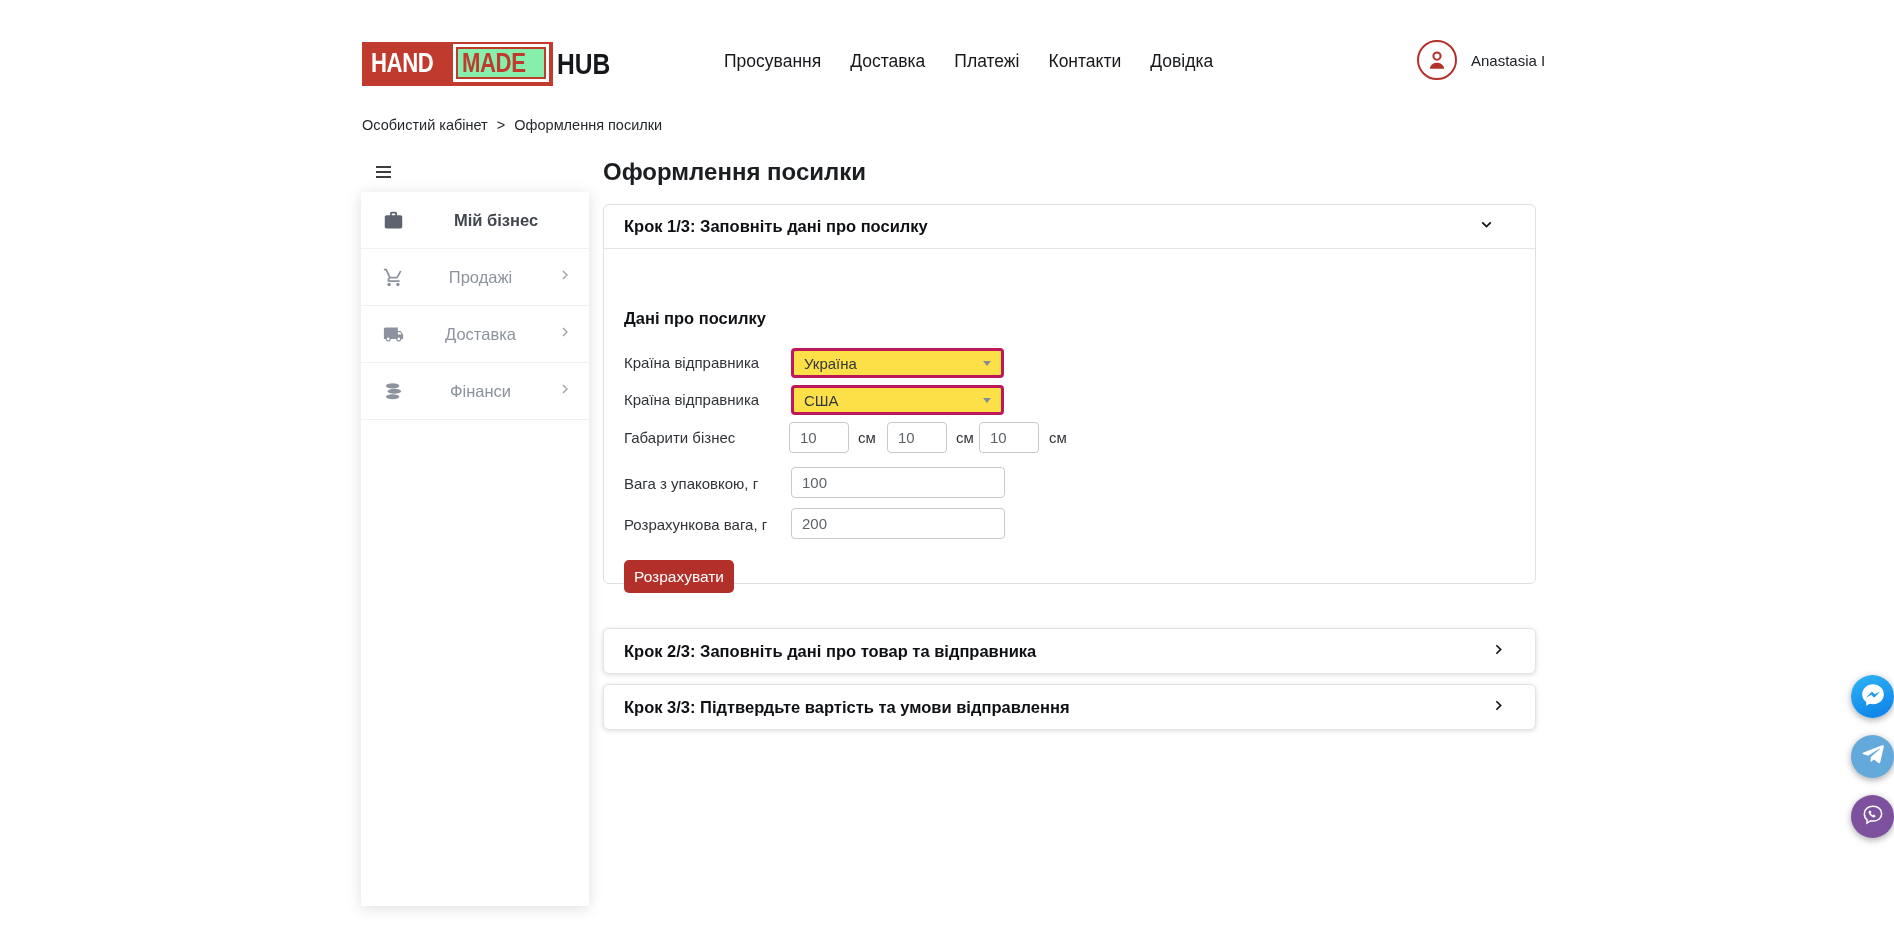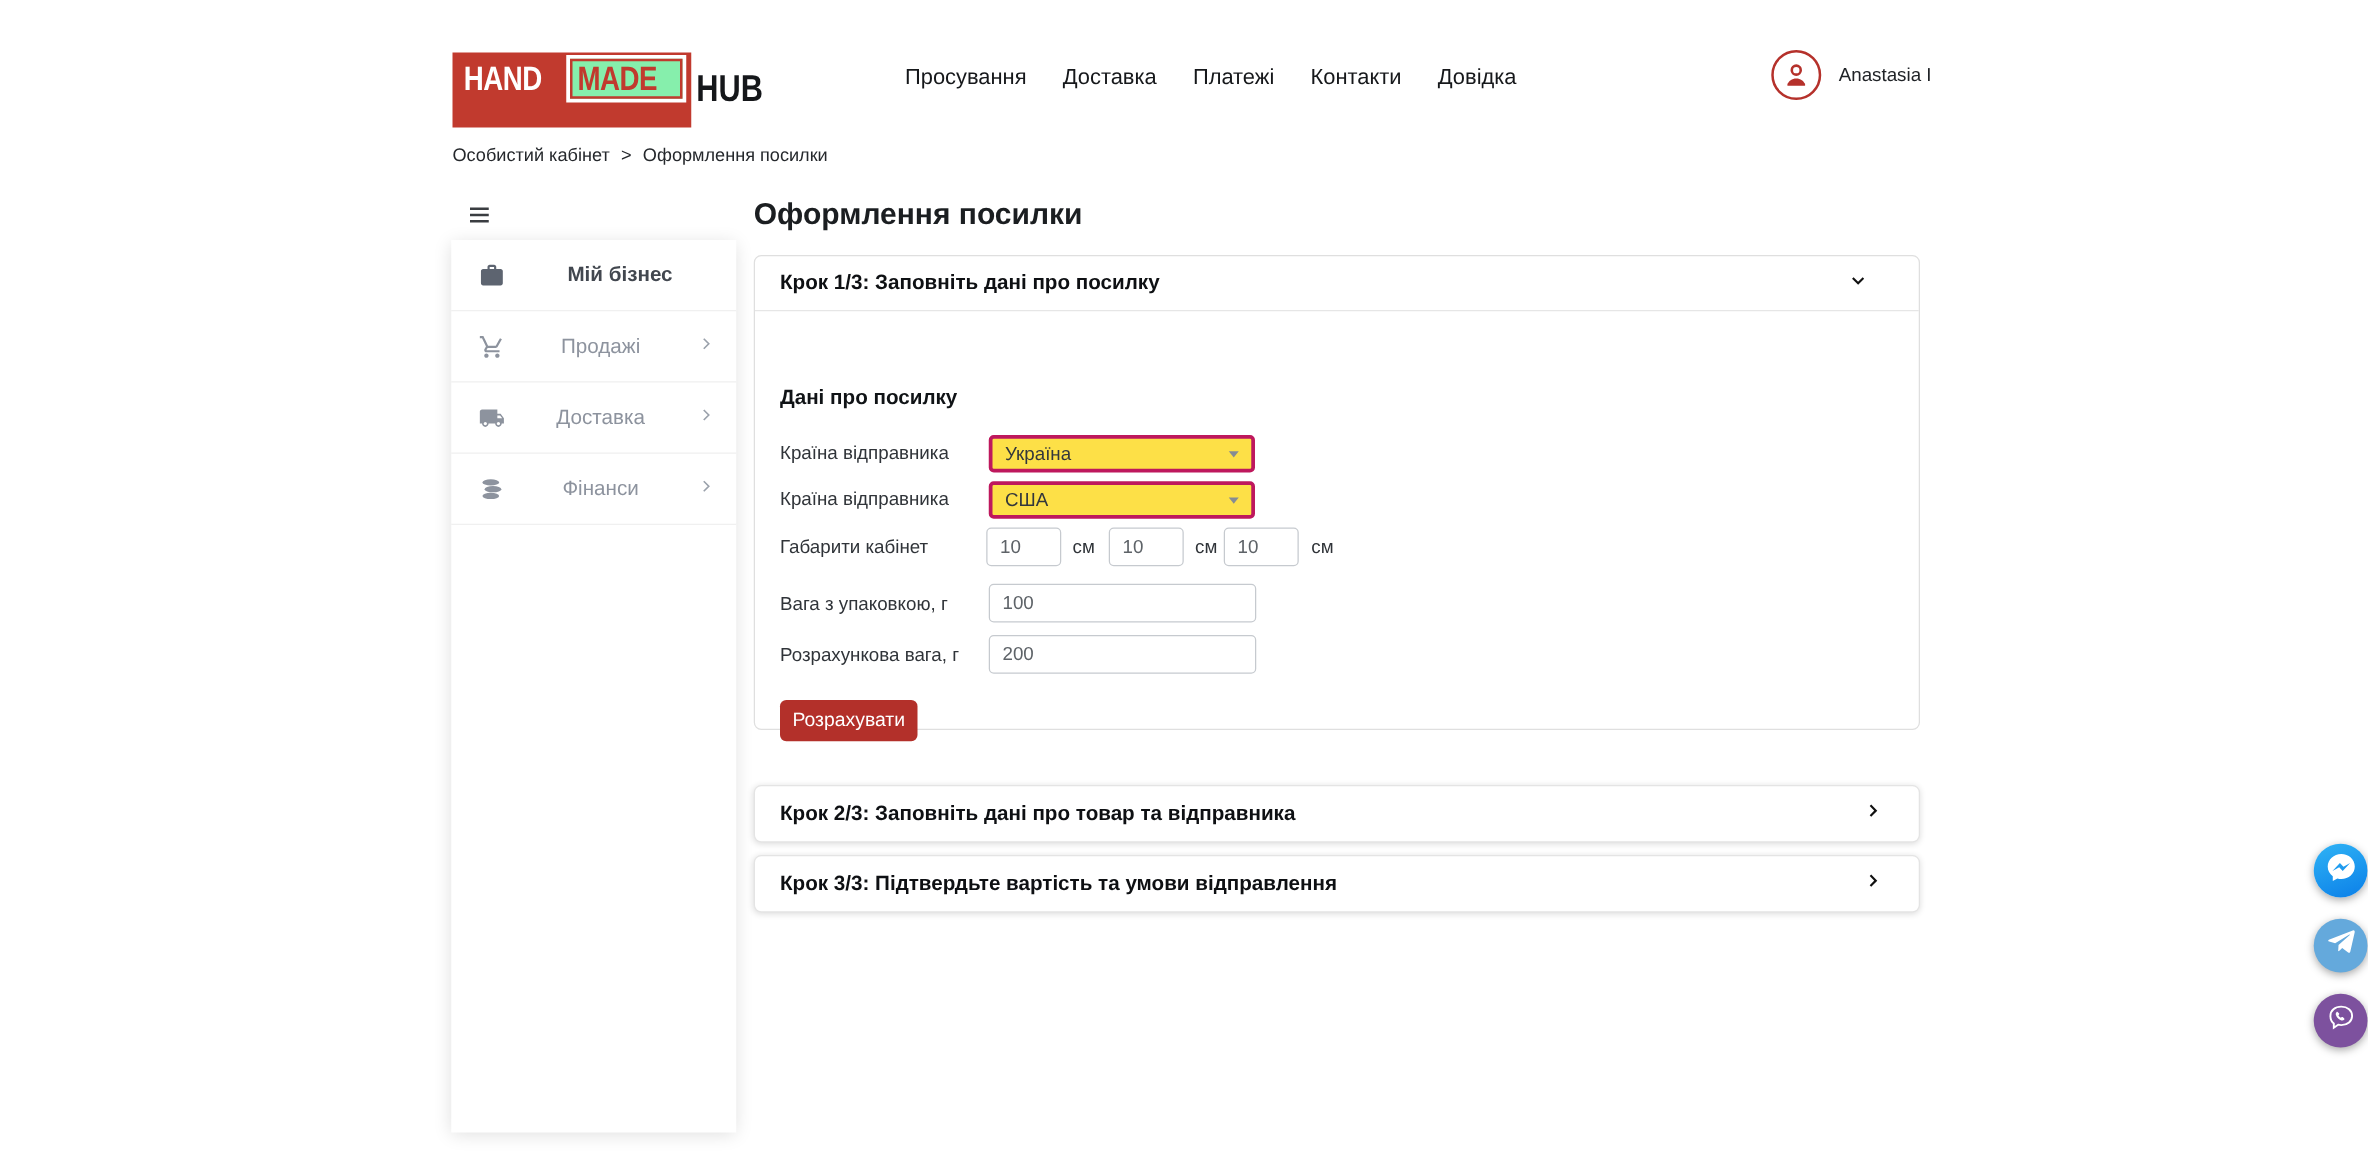--- a/index.html
+++ b/index.html
@@ -3,21 +3,21 @@
 <meta charset="utf-8">
 <style>
   * { margin:0; padding:0; box-sizing:border-box; }
   html,body { width:1894px; height:938px; background:#fff; overflow:hidden;
               font-family:"Liberation Sans", sans-serif; color:#202327; }
   .abs { position:absolute; }
 
   
   .logo { left:362px; top:42px; display:flex; align-items:center; cursor:pointer; }
   .logo-red { background:#c13a2e; color:#fff; font-weight:800; font-size:27px;
-              letter-spacing:-0.5px; padding:5px 7px 23px 9px; display:flex; align-items:center; }
+              letter-spacing:-0.5px; padding:5px 7px 7px 9px; display:flex; align-items:center; }
   .logo-made { background:#86efac; color:#c13a2e; border:2px solid #c13a2e;
                box-shadow:0 0 0 3px #fff; margin-left:9px; padding:0 4px; line-height:1.05; }
   .logo-part { display:inline-block; transform:scaleX(0.82); transform-origin:left center; white-space:nowrap; }
   .logo-hub { color:#15171a; font-weight:800; font-size:30px; margin-left:4px; }
   .nav { left:724px; top:51px; display:flex; gap:29px; font-size:17.5px; color:#16181b; }
   .nav span { cursor:pointer; white-space:nowrap; }
   .userbox { left:1417px; top:40px; display:flex; align-items:center; gap:14px; cursor:pointer; }
   .avatar { width:40px; height:40px; border-radius:50%; border:2px solid #b5312b;
             display:flex; align-items:center; justify-content:center; background:#fff; }
   .username { font-size:15px; color:#202327; }
@@ -189,21 +189,21 @@
       <span>Україна</span>
       <span class="caret"></span>
     </div>
 
     <div class="abs f-label" style="top:142px;">Країна відправника</div>
     <div class="abs selectbox" style="top:136px;">
       <span>США</span>
       <span class="caret"></span>
     </div>
 
-    <div class="abs f-label" style="top:180px;">Габарити кабінет</div>
+    <div class="abs f-label" style="top:180px;">Габарити бізнес</div>
     <input class="abs tinput dim" style="left: 185px; top: 173px;" value="10">
     <span class="abs unit" style="left:254px; top:180px;">см</span>
     <input class="abs tinput dim" style="left: 283px; top: 173px;" value="10">
     <span class="abs unit" style="left:352px; top:180px;">см</span>
     <input class="abs tinput dim" style="left: 375px; top: 173px;" value="10">
     <span class="abs unit" style="left:445px; top:180px;">см</span>
 
     <div class="abs f-label" style="top:226px;">Вага з упаковкою, г</div>
     <input class="abs tinput wide" style="top: 218px;" value="100">
 

